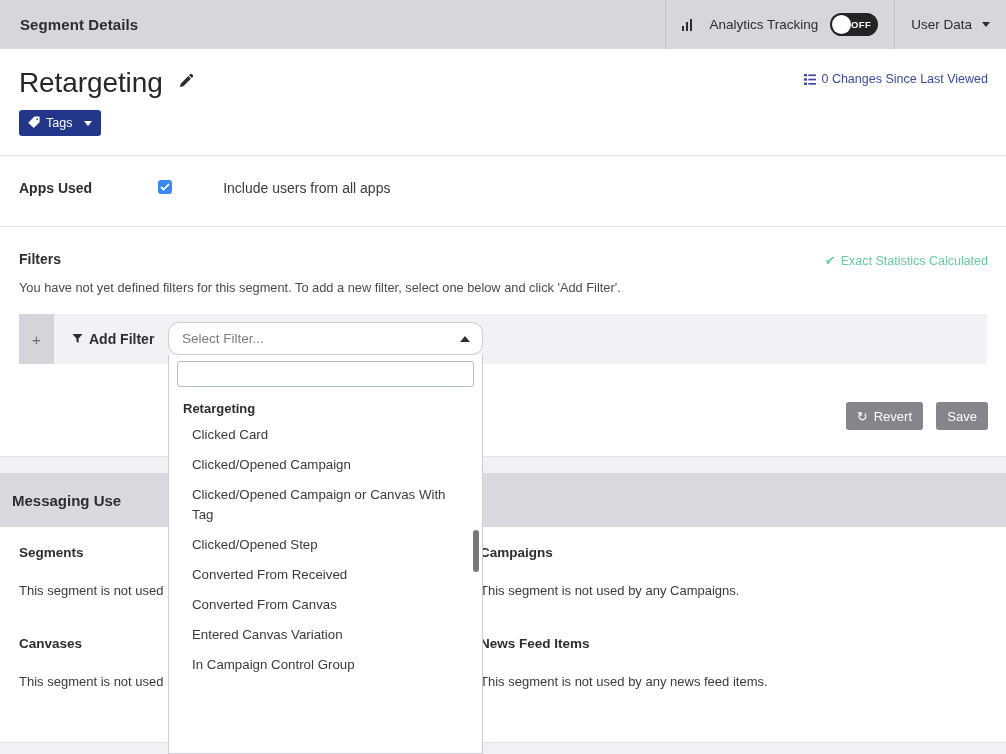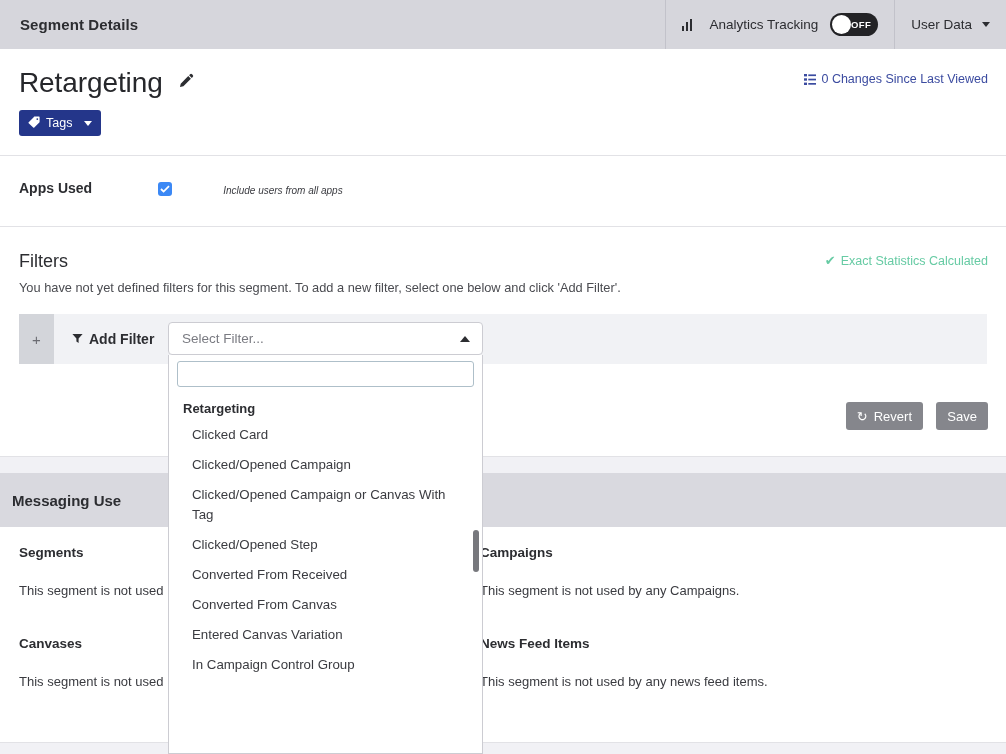--- a/index.html
+++ b/index.html
@@ -81,35 +81,35 @@
     border-top: 5px solid #fff;
   }
 
   .divider {
     position: absolute; left: 0; width: 1006px; height: 1px; background: #e2e2e6;
   }
 
   
   .apps-row {
     position: absolute; top: 180px; left: 19px;
-    display: flex; align-items: flex-end; font-size: 13.5px; gap: 44px;
+    display: flex; align-items: flex-start; font-size: 13.5px; gap: 44px;
   }
   .apps-label { font-weight: bold; color: #2c2d31; margin-right: 22px; font-size: 14px; }
   .cbox {
     width: 14px; height: 14px; border-radius: 3px; background: #3b88f5;
     display: flex; align-items: center; justify-content: center;
     margin-right: 7px; cursor: pointer;
   }
   .cbox svg { display: block; }
-  .apps-cb-label { color: #3a3b40; font-size: 10px; font-style: italic; }
+  .apps-cb-label { color: #3a3b40; font-size: 14px; }
 
   
   .filters-title {
     position: absolute; top: 251px; left: 19px;
-    font-size: 18px; font-weight: normal; color: #2c2d31;
+    font-size: 14px; font-weight: bold; color: #2c2d31;
   }
   .filters-desc {
     position: absolute; top: 280px; left: 19px;
     font-size: 12.8px; color: #4a4b50;
   }
   .exact-stats {
     position: absolute; right: 18px; top: 253px;
     font-size: 12.5px; color: #67cba4; display: flex; align-items: center;
   }
   .exact-stats .ck { margin-right: 5px; font-size: 13px; }
@@ -127,21 +127,21 @@
   .add-filter-label {
     display: flex; align-items: center; padding: 0 16px 0 18px;
     font-size: 14px; font-weight: bold; color: #2c2d31; white-space: nowrap;
   }
   .funnel { margin-right: 6px; }
 
   
   .select-box {
     position: absolute; left: 168px; top: 322px;
     width: 315px; height: 33px; background: #fff;
-    border: 1px solid #ccccd2; border-radius: 4px;
+    border: 1px solid #ccccd2; border-radius: 11px;
     display: flex; align-items: center; cursor: pointer; z-index: 40;
   }
   .select-placeholder {
     padding-left: 13px; font-size: 13.5px; color: #7a7b82; flex: 1;
   }
   .caret-up {
     margin-right: 12px; width: 0; height: 0;
     border-left: 5.5px solid transparent; border-right: 5.5px solid transparent;
     border-bottom: 6px solid #2c2d31;
   }

